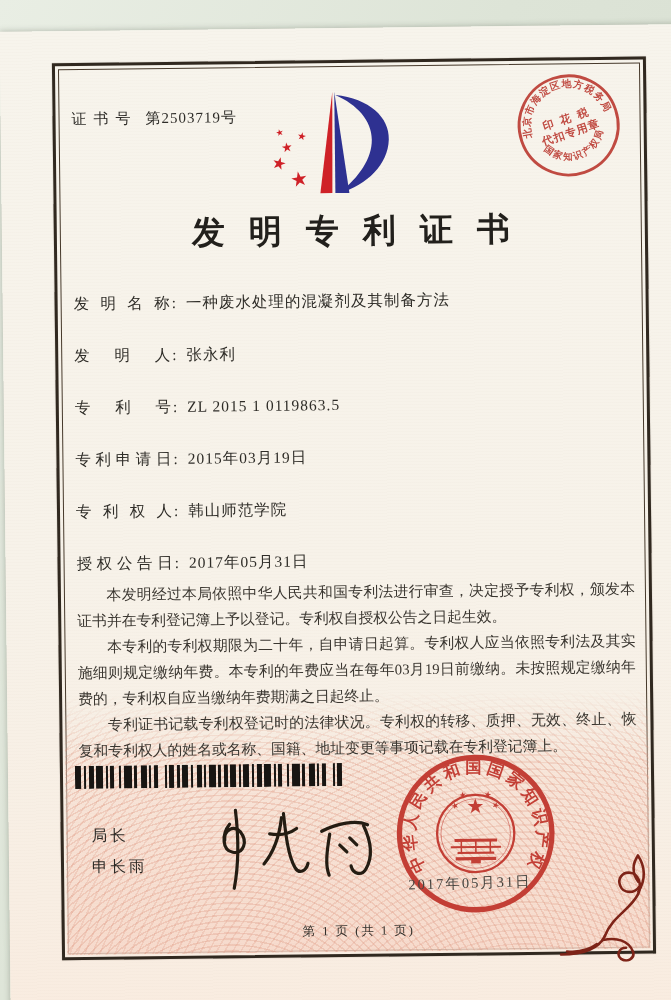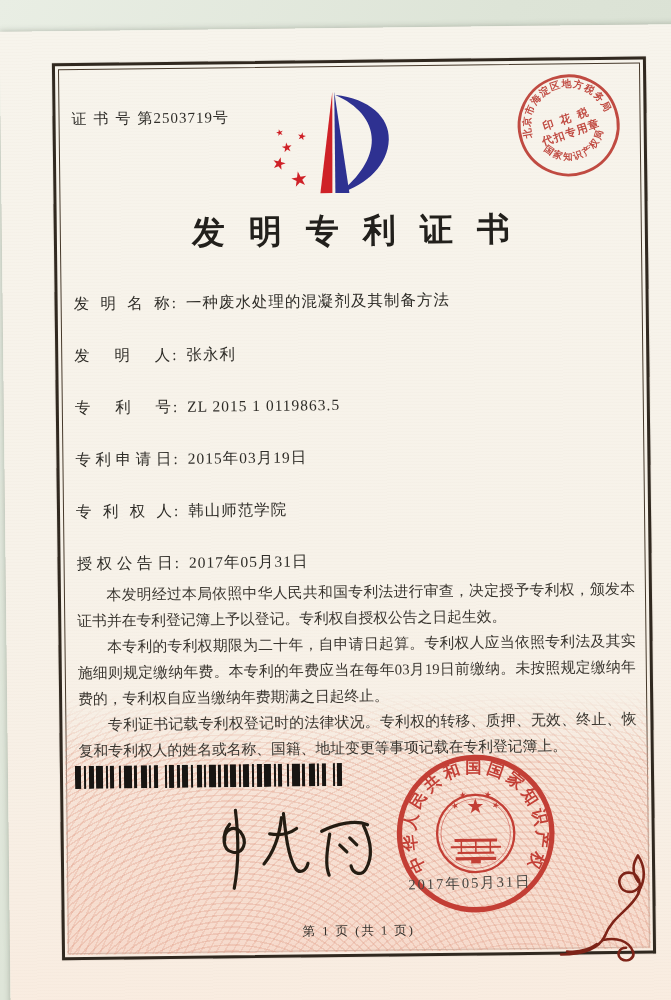--- a/index.html
+++ b/index.html
@@ -19,21 +19,21 @@
 
   .guilloche{position:absolute;left:2px;right:2px;top:628px;bottom:2px;z-index:0;
     background:
       repeating-radial-gradient(circle at 28% 150%, rgba(222,150,128,.30) 0 1.5px, transparent 1.5px 6px),
       repeating-radial-gradient(circle at 78% 165%, rgba(222,150,128,.24) 0 1.5px, transparent 1.5px 7px),
       linear-gradient(180deg, rgba(248,224,212,0) 0%, rgba(247,219,205,.55) 35%, rgba(246,214,199,.8) 100%);
     -webkit-mask-image:linear-gradient(180deg,transparent 0,#000 70px);
             mask-image:linear-gradient(180deg,transparent 0,#000 70px);}
 
   .cert-no{position:absolute;left:16px;top:44px;z-index:1;font-size:15px;color:#2e2c28;}
-  .cert-no .lbl{letter-spacing:7px;margin-right:0;}
+  .cert-no .lbl{letter-spacing:7px;margin-right:8px;}
   .cert-no .num{letter-spacing:1px;}
 
   .logo{position:absolute;left:214px;top:24px;width:132px;height:120px;z-index:1;}
 
   .tax-stamp{position:absolute;left:458px;top:10px;width:110px;height:110px;z-index:2;
              transform:rotate(-18deg);opacity:.88;}
 
   .title{position:absolute;left:0;top:146px;width:100%;z-index:1;margin:0;
          text-align:center;font-size:33px;font-weight:600;color:#22201c;
          letter-spacing:24px;text-indent:24px;}
@@ -135,20 +135,24 @@
       <div class="paras">
         <p>本发明经过本局依照中华人民共和国专利法进行审查，决定授予专利权，颁发本证书并在专利登记簿上予以登记。专利权自授权公告之日起生效。</p>
         <p>本专利的专利权期限为二十年，自申请日起算。专利权人应当依照专利法及其实施细则规定缴纳年费。本专利的年费应当在每年03月19日前缴纳。未按照规定缴纳年费的，专利权自应当缴纳年费期满之日起终止。</p>
         <p>专利证书记载专利权登记时的法律状况。专利权的转移、质押、无效、终止、恢复和专利权人的姓名或名称、国籍、地址变更等事项记载在专利登记簿上。</p>
       </div>
 
       <svg class="barcode" viewBox="0 0 268 23" preserveAspectRatio="none">
         <line x1="0" y1="11.5" x2="268" y2="11.5" stroke="#181512" stroke-width="23" stroke-dasharray="6 3 2 3 5 2 7 3 2 2 4 5 2 3 8 2 3 4 6 2 2 3 4 7 2 2 5 3 3 2 6 3 2 4 5 2 2 3 7 2 3 3 4 2 6 3 2 2"></line>
       </svg>
 
+      <div class="signer">
+        <div>局长</div>
+        <div>申长雨</div>
+      </div>
 
       <svg class="signature" viewBox="0 0 200 92">
         <g fill="none" stroke="#241c12" stroke-width="3.2" stroke-linecap="round" stroke-linejoin="round">
           <path d="M34,20 C26,30 26,46 37,48 C48,50 52,37 45,28 C38,20 28,26 29,36"></path>
           <path d="M40,6 C42,24 44,54 38,84"></path>
           <path d="M86,14 C84,30 78,48 68,60"></path>
           <path d="M74,30 C84,32 94,30 101,25"></path>
           <path d="M88,10 C90,30 92,52 99,64 C103,71 110,68 112,60"></path>
           <path d="M126,28 C142,20 160,17 172,22"></path>
           <path d="M134,31 C131,48 129,62 133,72"></path>

